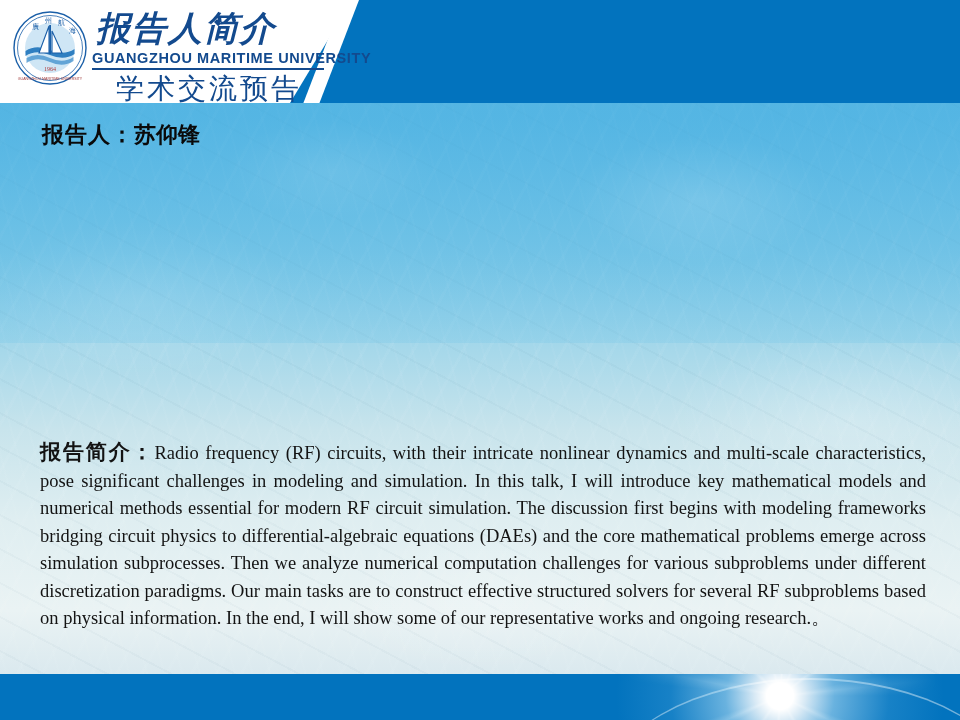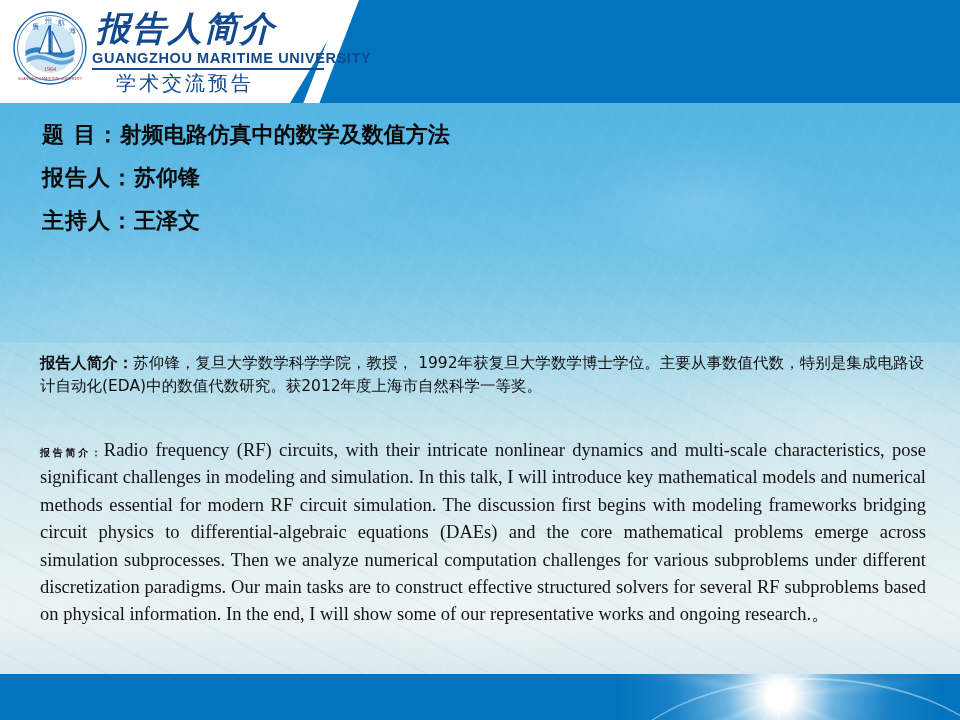--- a/index.html
+++ b/index.html
@@ -120,21 +120,21 @@
   .header-rule {
     position: absolute;
     left: 92px; top: 68px;
     width: 232px; height: 2px;
     background: #134a8e;
   }
   .header-subtitle {
     position: absolute;
     left: 116px; top: 70px;
     font-family: "Liberation Serif", "DejaVu Serif", serif;
-    font-size: 20px;
+    font-size: 28px;
     letter-spacing: 3px;
     color: #134a8e;
     white-space: nowrap;
   }
 
   
   .info-block {
     position: absolute;
     left: 42px; top: 124px;
     width: 880px;
@@ -169,21 +169,21 @@
     left: 40px; top: 437px;
     width: 886px;
     font-family: "Liberation Serif", "DejaVu Serif", serif;
     font-size: 18.5px;
     line-height: 1.48;
     color: #131313;
     text-align: justify;
   }
   .abstract-label {
     font-family: "DejaVu Sans", "Liberation Sans", sans-serif;
-    font-size: 10px;
+    font-size: 21px;
     font-weight: bold;
   }
 
   
   .footer {
     position: absolute;
     left: 0; top: 674px;
     width: 960px; height: 46px;
     background: #0273be;
     overflow: hidden;
@@ -262,33 +262,24 @@
     </div>
 
     <div class="school-name-cn">报告人简介</div>
     <div class="school-name-en">GUANGZHOU MARITIME UNIVERSITY</div>
     <div class="header-rule"></div>
     <div class="header-subtitle">学术交流预告</div>
   </div>
 
   <div class="info-block">
     <div class="info-line">
-      <span class="info-label">题 目：</span><span>射频电路仿真中的数学及数值方法</span>
-    </div>
-    <div class="info-line">
       <span class="info-label">报告人：</span><span>苏仰锋</span>
     </div>
-    <div class="info-line">
-      <span class="info-label">主持人：</span><span>王泽文</span>
-    </div>
-  </div>
-
-  <div class="bio-block">
-    <span class="bio-label">报告人简介：</span><span>苏仰锋，复旦大学数学科学学院，教授， 1992年获复旦大学数学博士学位。主要从事数值代数，特别是集成电路设计自动化(EDA)中的数值代数研究。获2012年度上海市自然科学一等奖。</span>
-  </div>
+  </div>
+
 
   <div class="abstract-block">
     <span class="abstract-label">报告简介：</span><span>Radio frequency (RF) circuits, with their intricate nonlinear dynamics and multi-scale characteristics, pose significant challenges in modeling and simulation. In this talk, I will introduce key mathematical models and numerical methods essential for modern RF circuit simulation. The discussion first begins with modeling frameworks bridging circuit physics to differential-algebraic equations (DAEs) and the core mathematical problems emerge across simulation subprocesses. Then we analyze numerical computation challenges for various subproblems under different discretization paradigms. Our main tasks are to construct effective structured solvers for several RF subproblems based on physical information. In the end, I will show some of our representative works and ongoing research.。</span>
   </div>
 
   <div class="footer">
     <div class="footer-arc"></div>
     <div class="footer-rays"></div>
     <div class="footer-glow"></div>
   </div>

